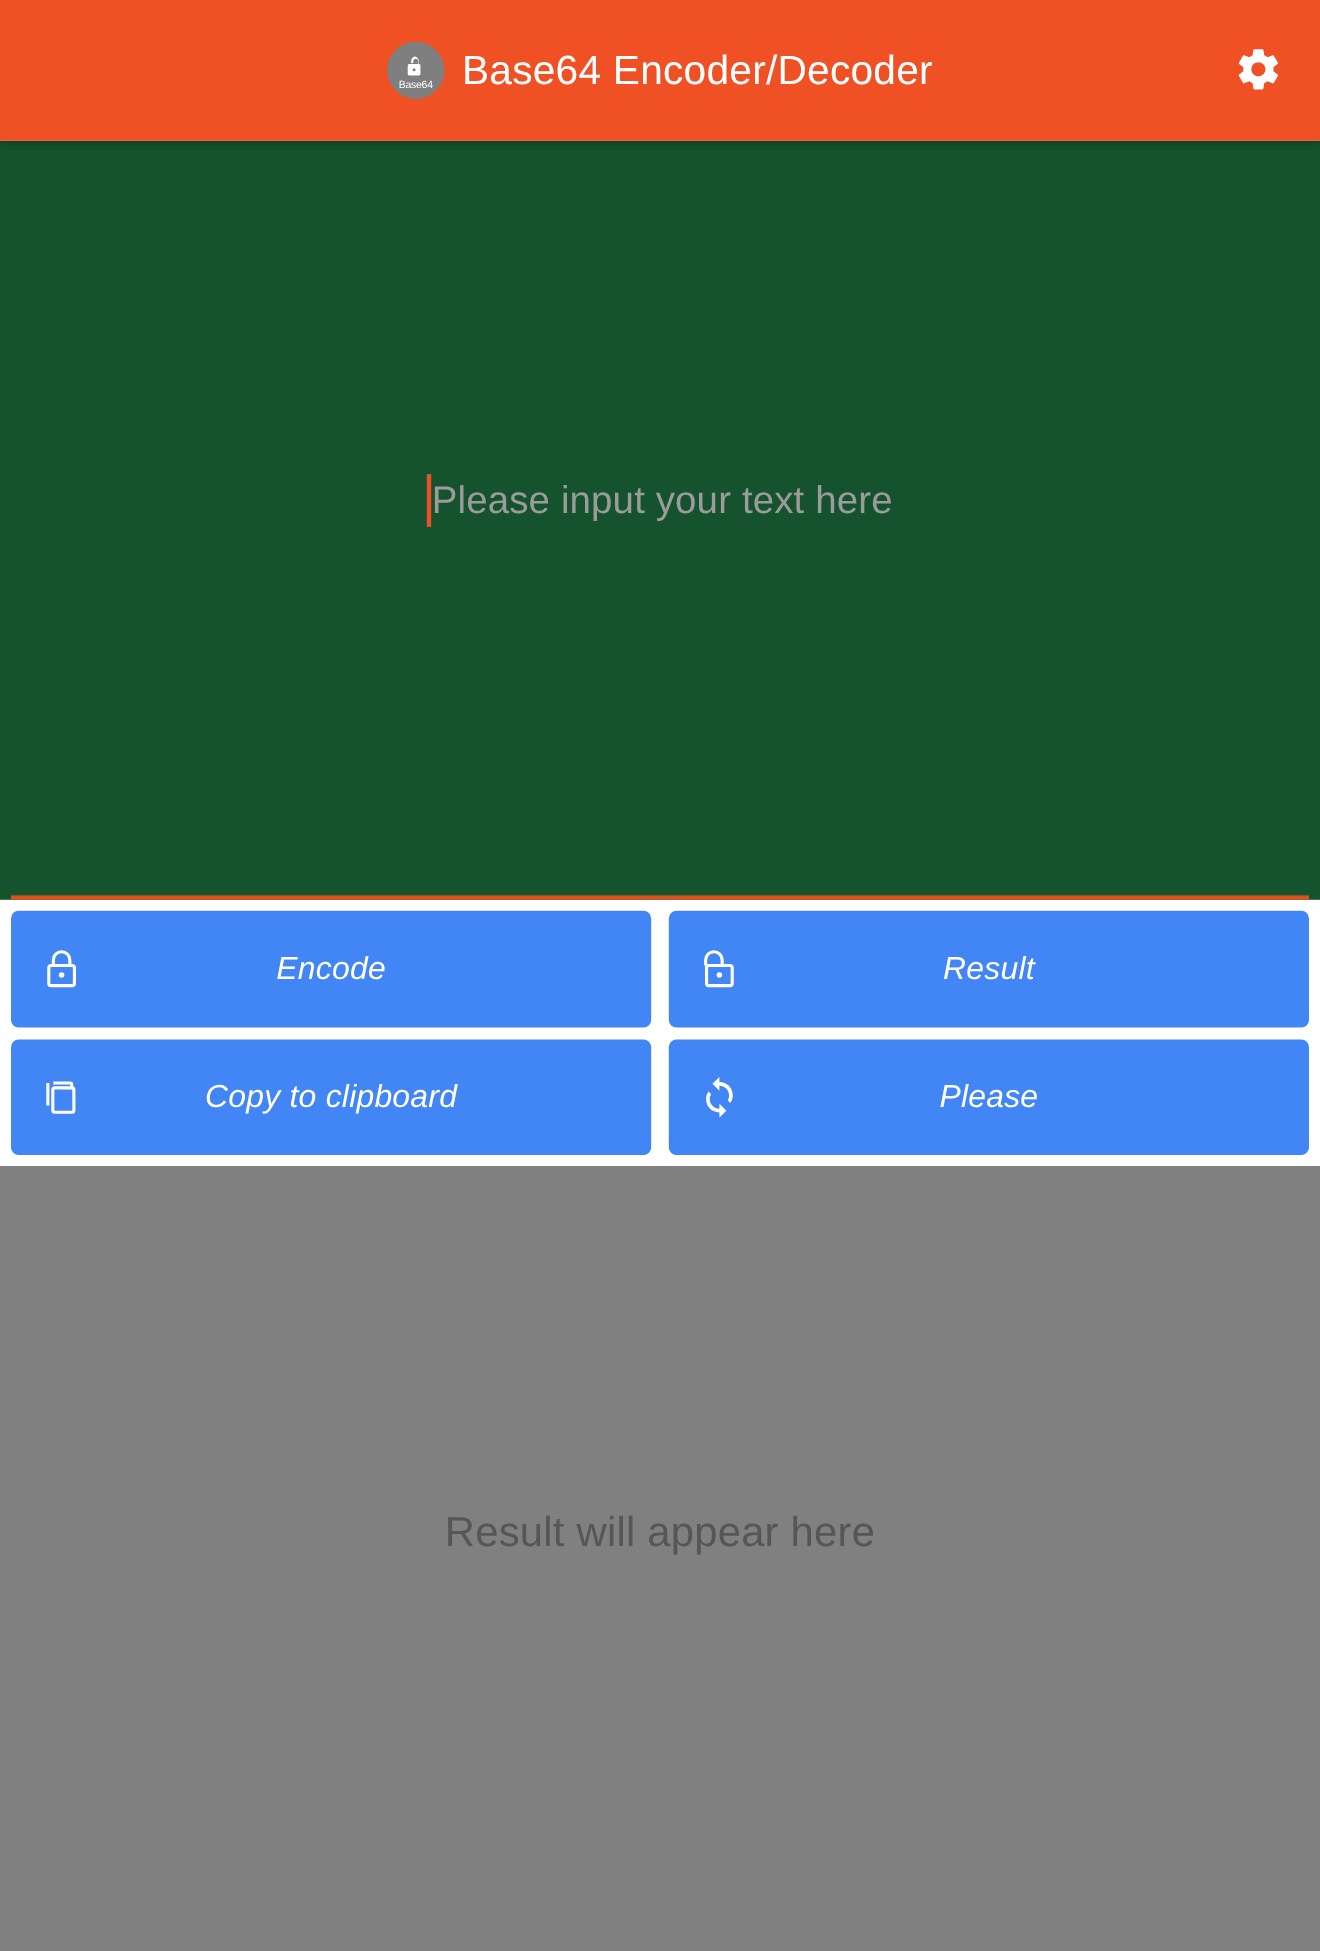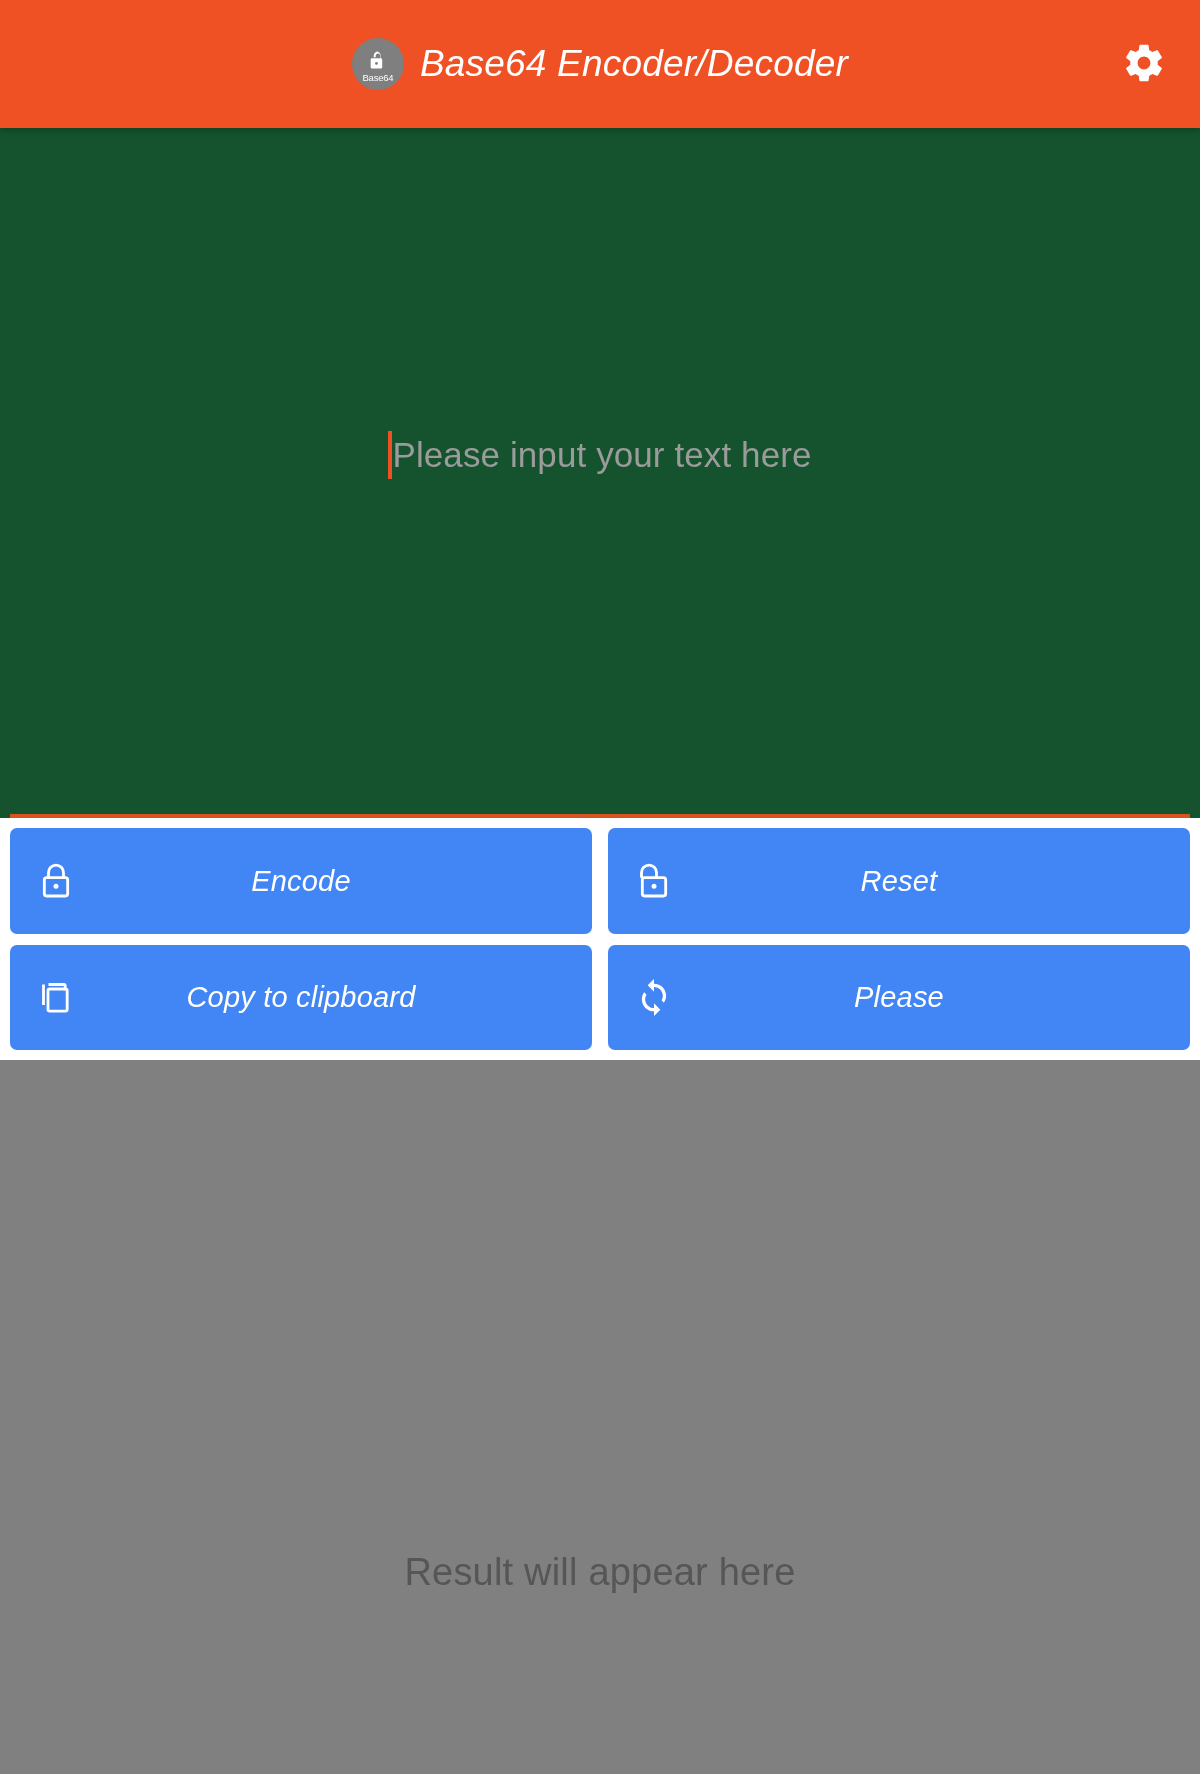--- a/index.html
+++ b/index.html
@@ -61,21 +61,20 @@
     margin-top: 1px;
   }
 
   .appbar-title {
     font-size: 37px;
     line-height: 44px;
     color: #ffffff;
     font-weight: 400;
     letter-spacing: 0.2px;
     white-space: nowrap;
-    font-style: italic;
   }
 
   .settings-btn {
     position: absolute;
     right: 24px;
     top: 50%;
     transform: translateY(-50%);
     width: 64px;
     height: 64px;
     display: flex;
@@ -171,21 +170,21 @@
     line-height: 34px;
     font-weight: 400;
     letter-spacing: 0.2px;
   }
 
   
   .result-section {
     flex: 1 1 auto;
     background: #808080;
     display: flex;
-    align-items: center;
+    align-items: flex-start;
     justify-content: center;
     padding-top: 310px;
   }
 
   .result-placeholder {
     font-size: 38px;
     line-height: 46px;
     color: #565656;
     letter-spacing: 0.2px;
     white-space: nowrap;
@@ -242,21 +241,21 @@
     </button>
 
     <button class="btn">
       <span class="btn-icon">
         <svg width="40" height="40" viewBox="0 0 24 24" aria-hidden="true">
           <path fill="none" stroke="#ffffff" stroke-width="1.7" d="M4.5 10V7a4.5 4.5 0 0 1 9 0v3"></path>
           <rect x="5" y="10" width="14" height="11" rx="1.3" fill="none" stroke="#ffffff" stroke-width="1.7"></rect>
           <circle cx="12" cy="15.2" r="1.5" fill="#ffffff"></circle>
         </svg>
       </span>
-      <span class="btn-label">Reset</span>
+      <span class="btn-label">Result</span>
     </button>
 
     <button class="btn">
       <span class="btn-icon">
         <svg width="40" height="40" viewBox="0 0 24 24" aria-hidden="true">
           <path fill="none" stroke="#ffffff" stroke-width="1.7" d="M7.5 4.5h9.3c.4 0 .7.3.7.7V8"></path>
           <path fill="none" stroke="#ffffff" stroke-width="1.7" d="M4.5 4.5v12.3"></path>
           <rect x="7.2" y="7.2" width="11.5" height="13.3" rx="1.1" fill="none" stroke="#ffffff" stroke-width="1.7"></rect>
         </svg>
       </span>

